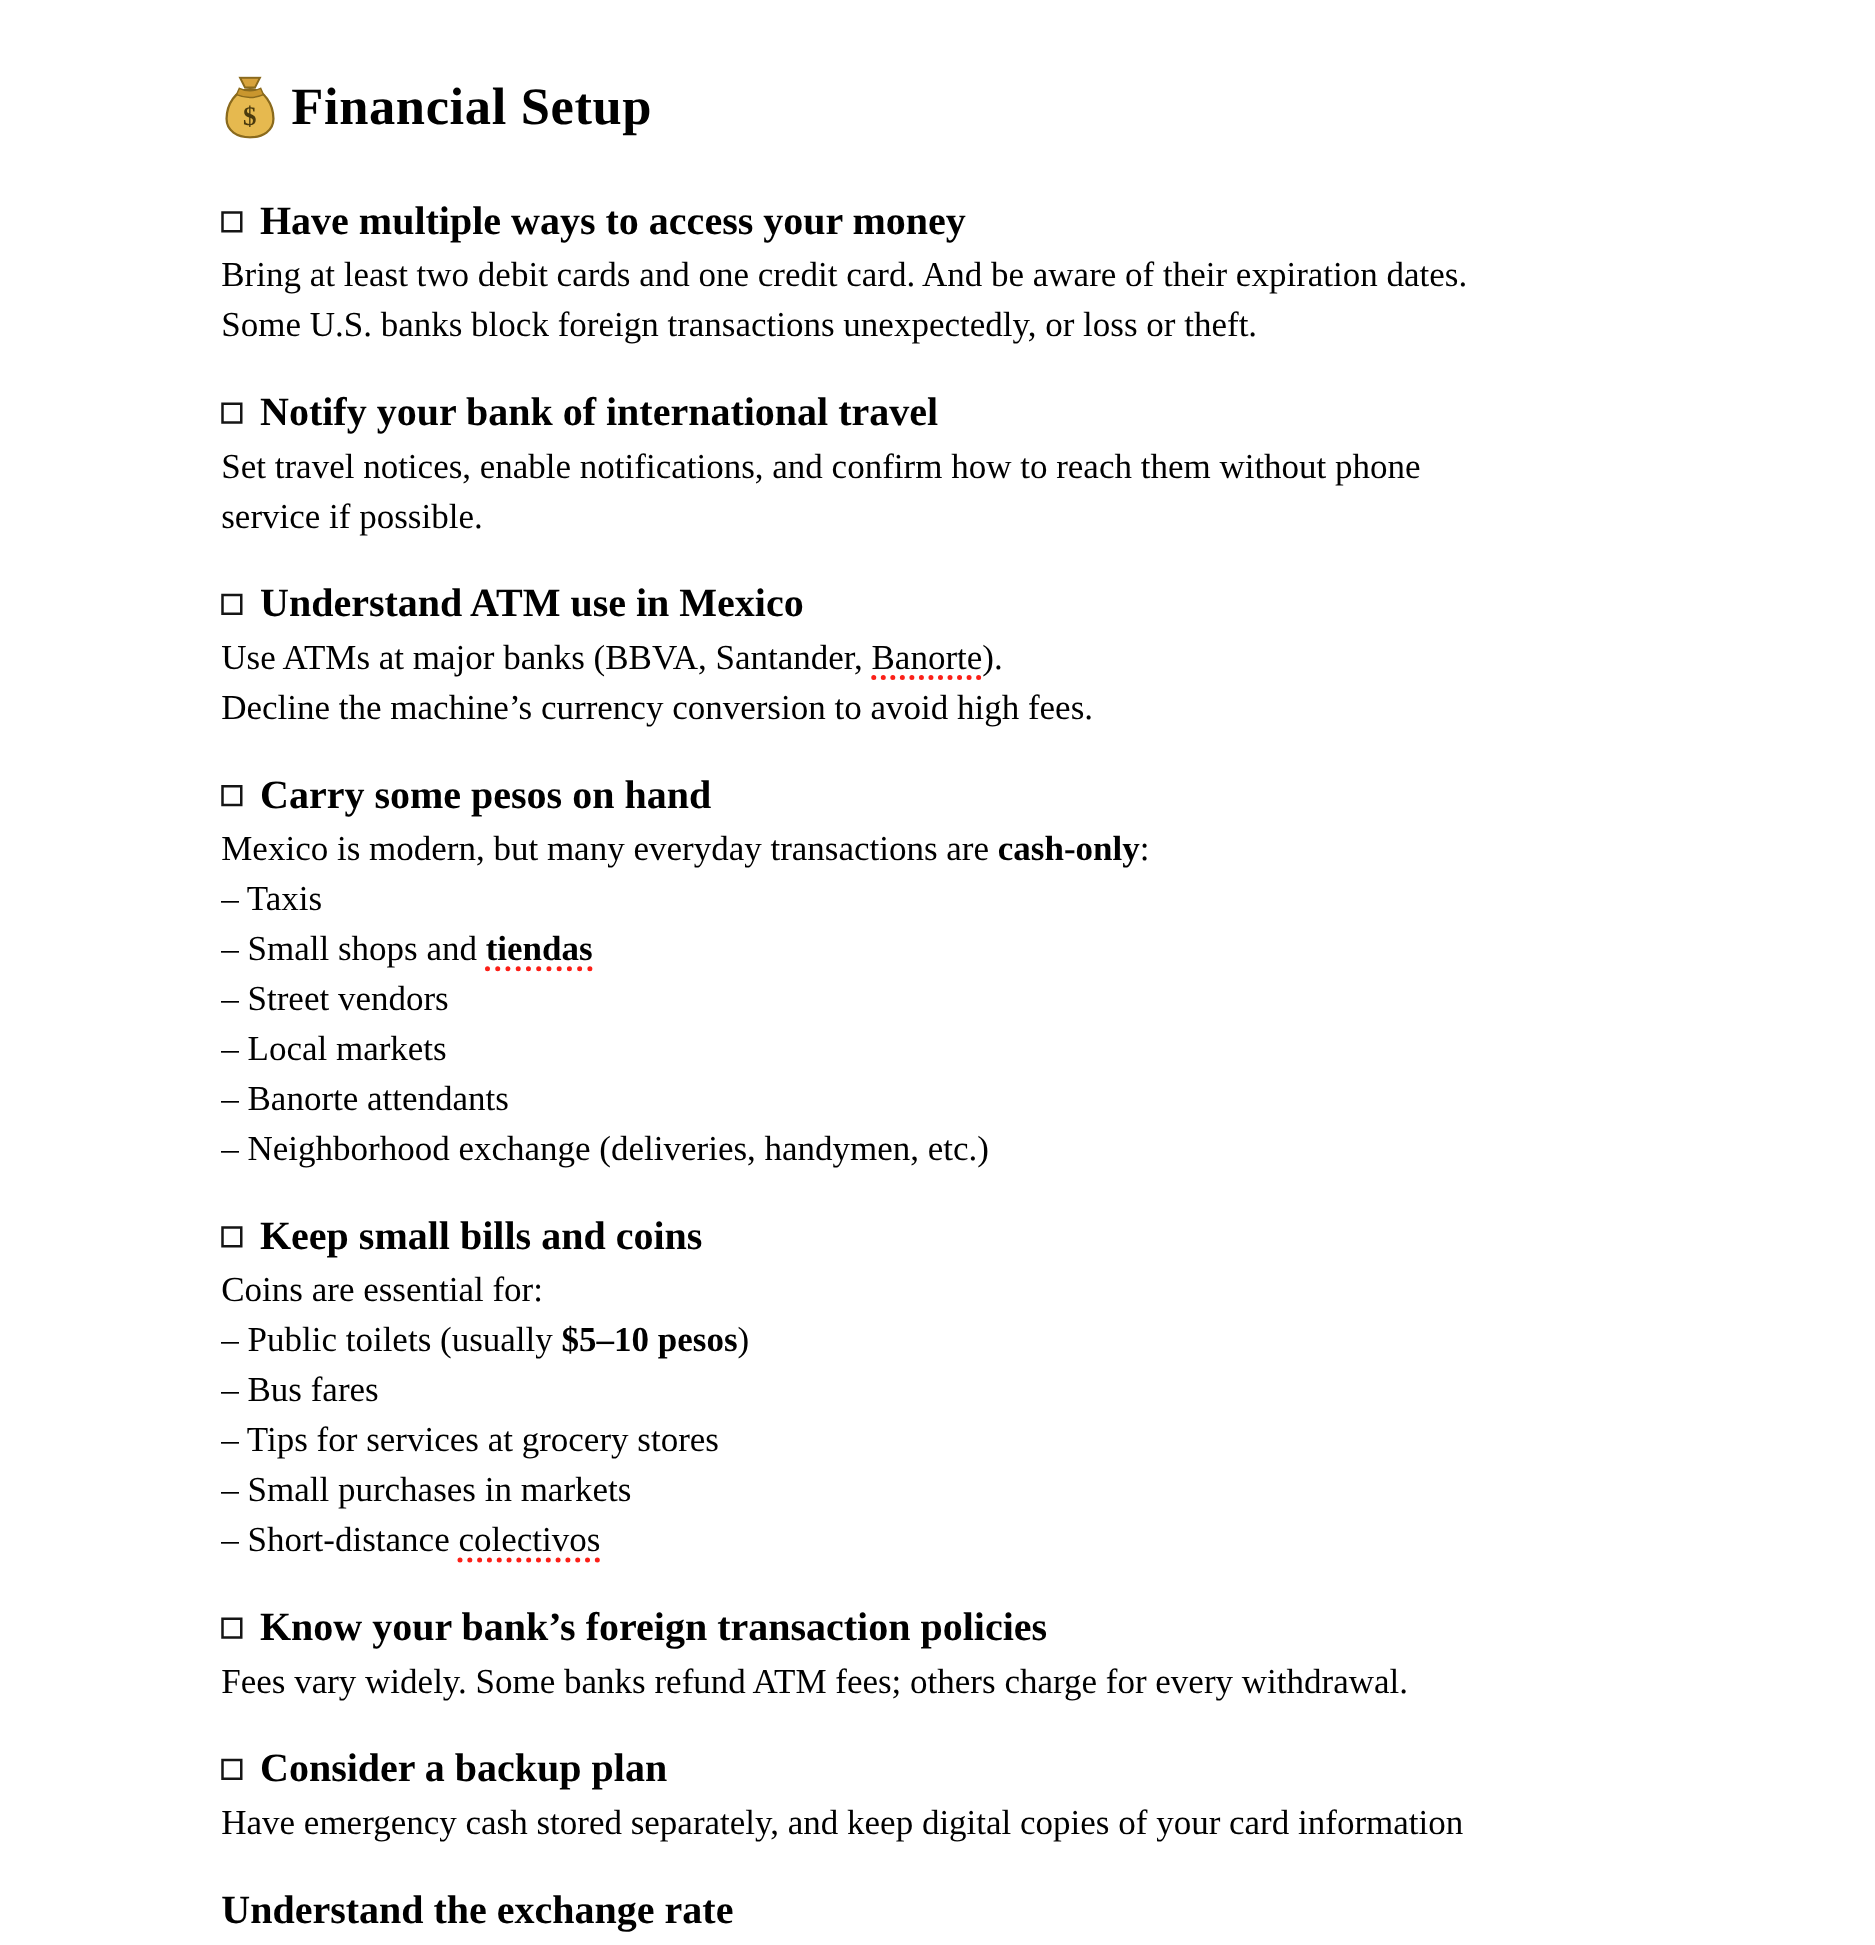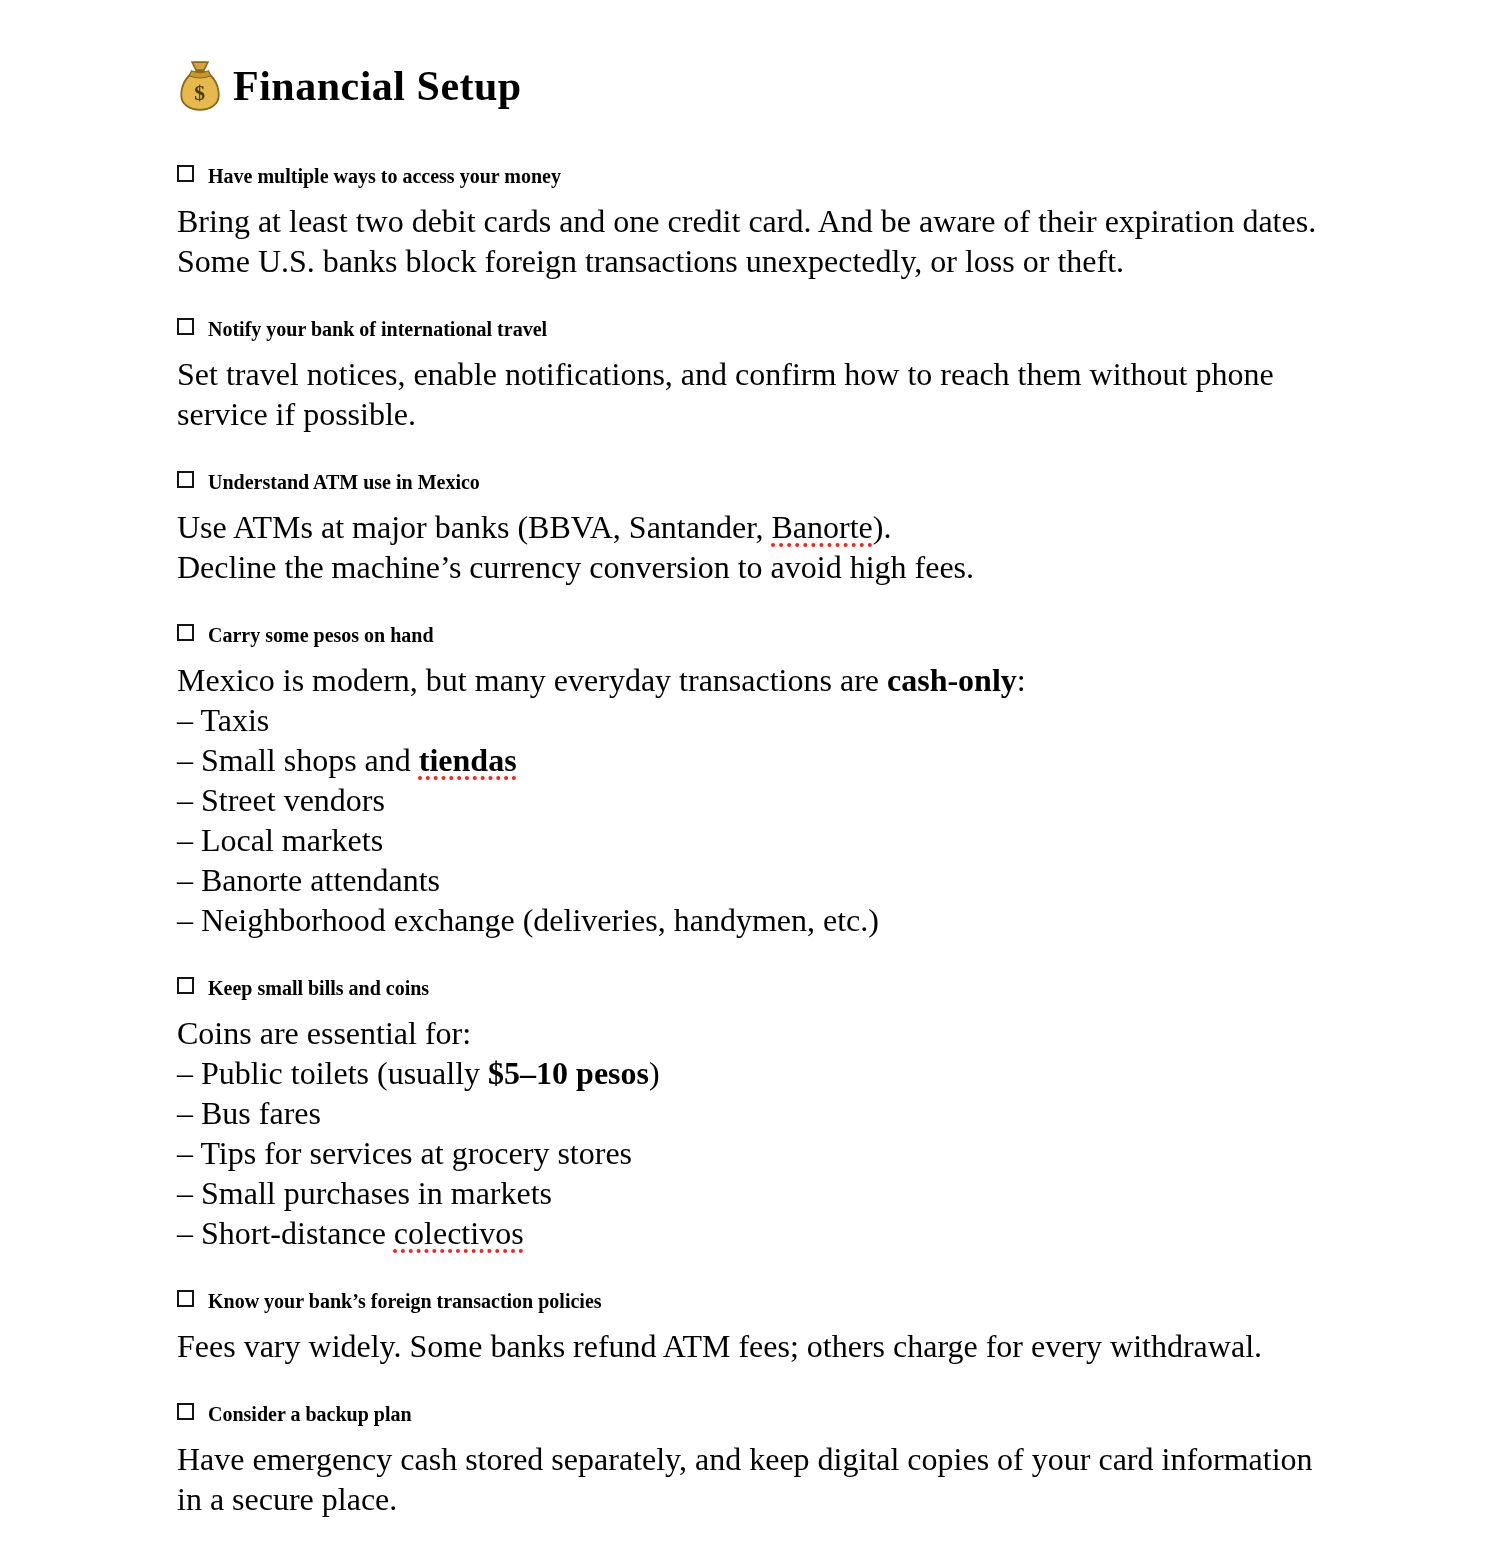--- a/index.html
+++ b/index.html
@@ -11,29 +11,29 @@
   }
   .page { padding:58px 90px 0 177px; }
   .doc-title {
     font-size:42px; line-height:56px; font-weight:bold;
     margin:0 0 42px 0; letter-spacing:0.5px;
     display:flex; align-items:center; gap:10px;
   }
   .doc-title svg { flex:0 0 auto; }
   .section { margin-bottom:28px; }
   .heading {
-    font-size:20px; line-height:40px; font-weight:bold;
+    font-size:32px; line-height:40px; font-weight:bold;
     margin-bottom:5px; white-space:nowrap;
   }
   .checkbox {
     display:inline-block; width:17px; height:17px;
     border:2px solid #151515; background:#ffffff;
     margin-right:14px; vertical-align:1px;
   }
-  .line { font-size:32px; line-height:40px; white-space:nowrap; }
+  .line { font-size:28px; line-height:40px; white-space:nowrap; }
   .seg-b { font-weight:bold; }
   .seg-sq {
     text-decoration-line:underline;
     text-decoration-style:dotted;
     text-decoration-color:#fb2018;
     text-decoration-thickness:3.5px;
     text-underline-offset:5px;
     text-align:center;
   }
 </style>
@@ -85,19 +85,18 @@
         <div class="line"><span class="">– Small purchases in markets</span></div>
         <div class="line"><span class="">– Short-distance </span><span class="seg-sq">colectivos</span></div>
       </div>
       <div class="section">
         <div class="heading"><span class="checkbox"></span><span>Know your bank’s foreign transaction policies</span></div>
         <div class="line"><span class="">Fees vary widely. Some banks refund ATM fees; others charge for every withdrawal.</span></div>
       </div>
       <div class="section">
         <div class="heading"><span class="checkbox"></span><span>Consider a backup plan</span></div>
         <div class="line"><span class="">Have emergency cash stored separately, and keep digital copies of your card information</span></div>
-        <div class="line"><span class="">in a secure place.</span></div>
       </div>
       <div class="section">
         <div class="heading"><span>Understand the exchange rate</span></div>
       </div>
     </div>
 </div>
 
 </body></html>

